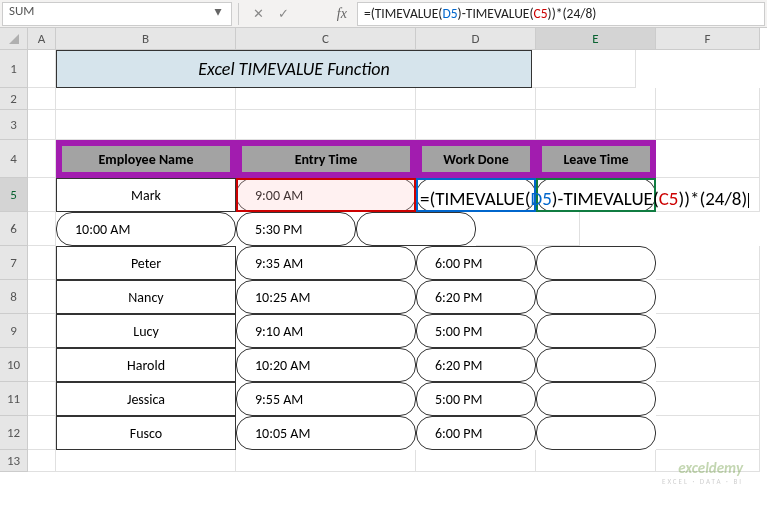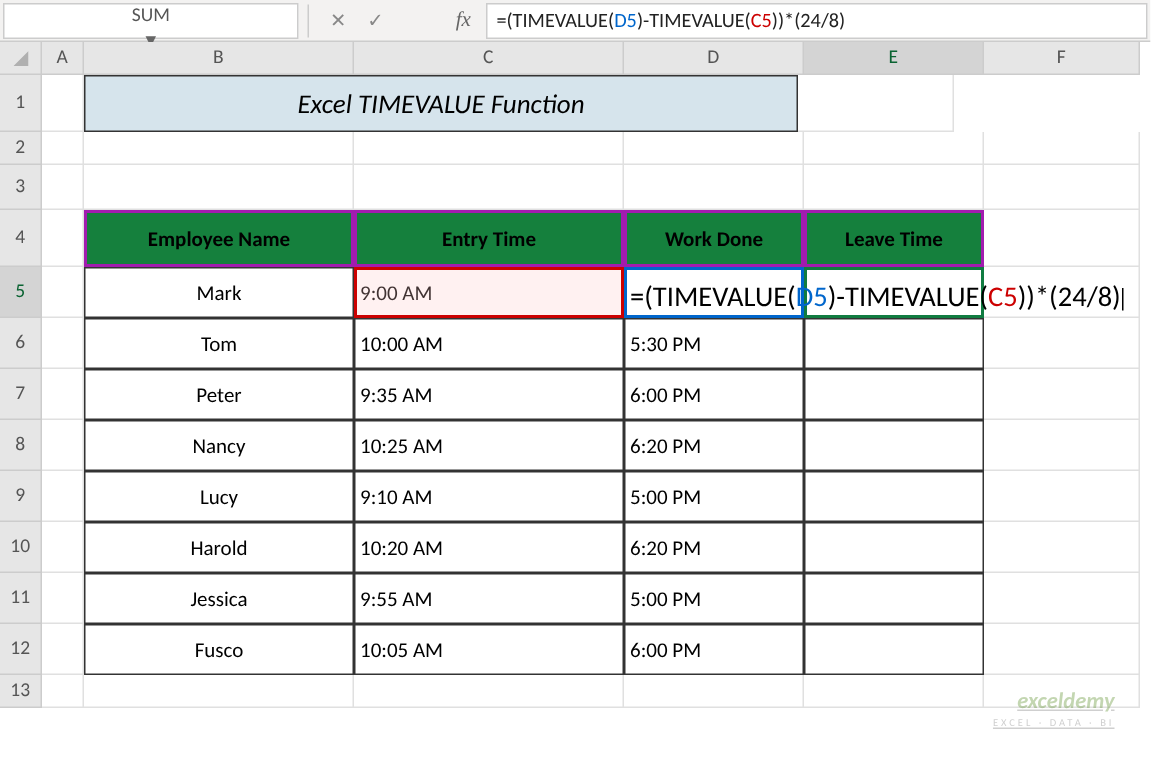--- a/index.html
+++ b/index.html
@@ -1,19 +1,19 @@
 <!DOCTYPE html>
 <html><head>
   <meta charset="utf-8">
   <style>
     * { box-sizing: border-box; margin: 0; padding: 0; }
     body { font-family: Calibri, Arial, sans-serif; font-size: 14px; background: #fff; width: 767px; height: 518px; overflow: hidden; position: relative; }
     
     .top-bar { display: flex; align-items: center; height: 28px; border-bottom: 1px solid #ccc; background: #f3f2f1; }
-    .name-box { width: 197px; height: 24px; background: #fff; border: 1px solid #ccc; display: flex; align-items: center; padding: 0 6px; margin: 2px; flex-direction: column; }
+    .name-box { width: 230px; height: 24px; background: #fff; border: 1px solid #ccc; display: flex; padding: 0 6px; margin: 2px; }
     .name-box-text { flex: 1; font-size: 13px; color: #555; }
     .name-box-dd { width: 14px; text-align: center; color: #666; }
     .divider-v { width: 1px; height: 22px; background: #ccc; margin: 0 4px; }
     .fb-actions { display: flex; align-items: center; gap: 14px; padding: 0 10px; }
     .fb-icon { color: #888; font-size: 13px; }
     .fx { font-style: italic; font-family: 'Times New Roman', serif; font-size: 14px; color: #666; margin-left: 34px; }
     .formula-input { flex: 1; padding: 0 6px; font-size: 13.5px; color: #222; height: 24px; display: flex; align-items: center; background: #fff; border: 1px solid #ccc; margin: 2px 2px 2px 0; }
     .formula-input .d5 { color: #0066cc; }
     .formula-input .c5 { color: #cc0000; }
     
@@ -36,35 +36,35 @@
     .cell { border-right: 1px solid #e0e0e0; border-bottom: 1px solid #e0e0e0; padding: 2px 4px; overflow: visible; display: flex; align-items: center; }
     
     .r1 { height: 38px; }
     .r2 { height: 22px; }
     .r3 { height: 30px; }
     .r4 { height: 38px; }
     .r5, .r6, .r7, .r8, .r9, .r10, .r11, .r12 { height: 34px; }
     .r13 { height: 22px; }
     
     .title-cell { background: #d6e4ec; font-size: 18px; justify-content: center; font-weight: normal; border: 1px solid #333; }
-    .header-cell { background: #15803d; font-weight: bold; justify-content: center; border: 2px solid #a21caf; }
+    .header-cell { background: #a3a3a3; font-weight: bold; justify-content: center; border: 6px solid #a21caf; }
     .data-cell { border: 1px solid #333; }
     .center { justify-content: center; }
-    .left { justify-content: flex-start; padding-left: 3px; }
+    .left { justify-content: flex-start; padding-left: 18px; border-radius: 16px; }
     
     .sel-c5 { position: absolute; border: 2px solid #cc0000; background: rgba(255,200,200,0.25); pointer-events: none; z-index: 5; }
     .sel-d5 { position: absolute; border: 2px solid #0066cc; pointer-events: none; z-index: 5; }
     .sel-e5 { position: absolute; border: 2px solid #107c41; pointer-events: none; z-index: 5; }
     
     .formula-overlay { position: absolute; white-space: nowrap; font-size: 19px; color: #000; z-index: 10; background: transparent; }
     .formula-overlay .d5 { color: #0066cc; }
     .formula-overlay .c5 { color: #cc0000; }
     .cursor { display: inline-block; width: 1px; height: 15px; background: #000; vertical-align: middle; margin-left: 1px; }
     
-    .watermark { position: absolute; right: 24px; bottom: 32px; text-align: right; opacity: 0.4; font-size: 11px; color: #888; z-index: 20; text-decoration: underline; }
+    .watermark { position: absolute; right: 24px; bottom: 32px; text-align: right; opacity: 0.4; font-size: 11px; color: #888; z-index: 20; }
     .watermark .brand { font-size: 15px; font-style: italic; color: #6b9a3f; font-weight: bold; }
     .watermark .tag { font-size: 7px; letter-spacing: 2px; color: #888; }
   </style>
 </head>
 <body>
 
 <div class="top-bar">
   <div class="name-box">
     <span class="name-box-text">SUM</span>
     <span class="name-box-dd">▾</span>
@@ -149,21 +149,20 @@
     <div class="row r5">
       <div class="cell col-a"></div>
       <div class="cell data-cell center col-b">Mark</div>
       <div class="cell data-cell left col-c">9:00 AM</div>
       <div class="cell data-cell left col-d"></div>
       <div class="cell data-cell left col-e"></div>
       <div class="cell col-f"></div>
     </div>
     <div class="row r6">
       <div class="cell col-a"></div>
-      <div class="cell data-cell center col-b">Tom</div>
       <div class="cell data-cell left col-c">10:00 AM</div>
       <div class="cell data-cell left col-d">5:30 PM</div>
       <div class="cell data-cell left col-e"></div>
       <div class="cell col-f"></div>
     </div>
     <div class="row r7">
       <div class="cell col-a"></div>
       <div class="cell data-cell center col-b">Peter</div>
       <div class="cell data-cell left col-c">9:35 AM</div>
       <div class="cell data-cell left col-d">6:00 PM</div>

